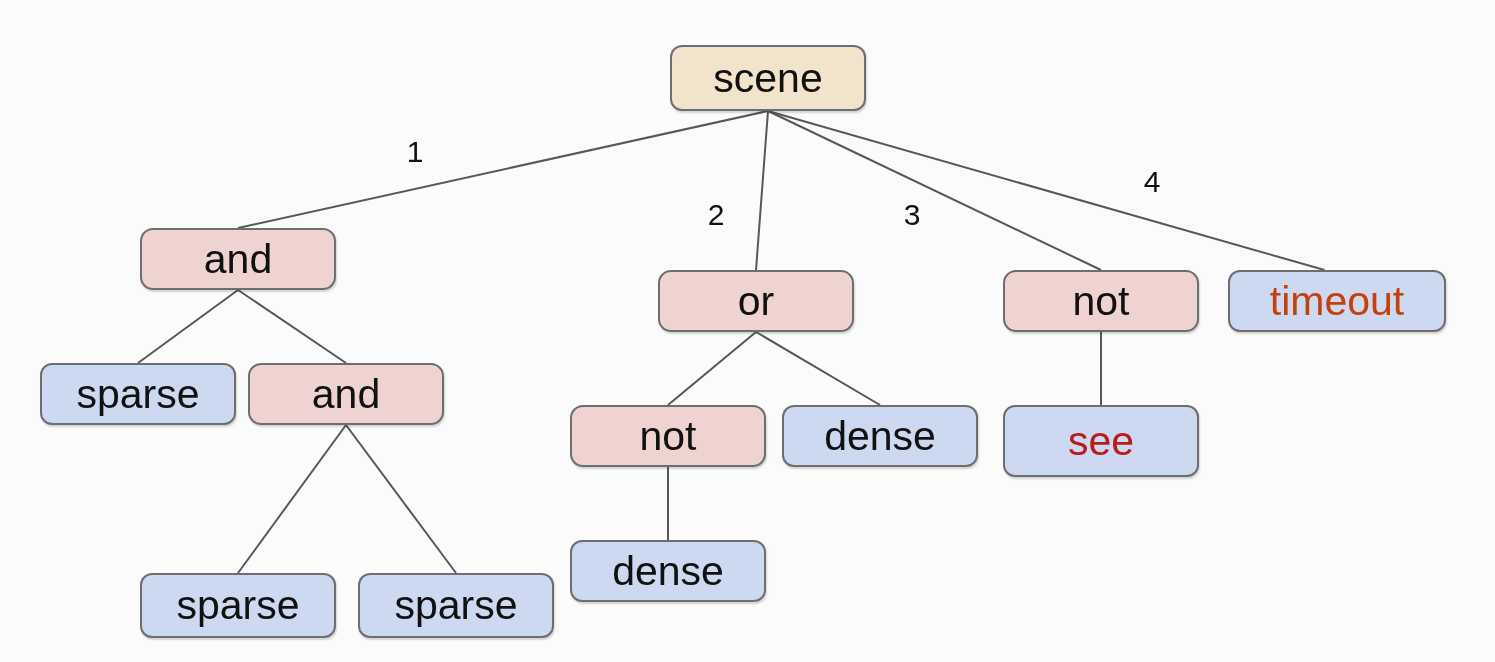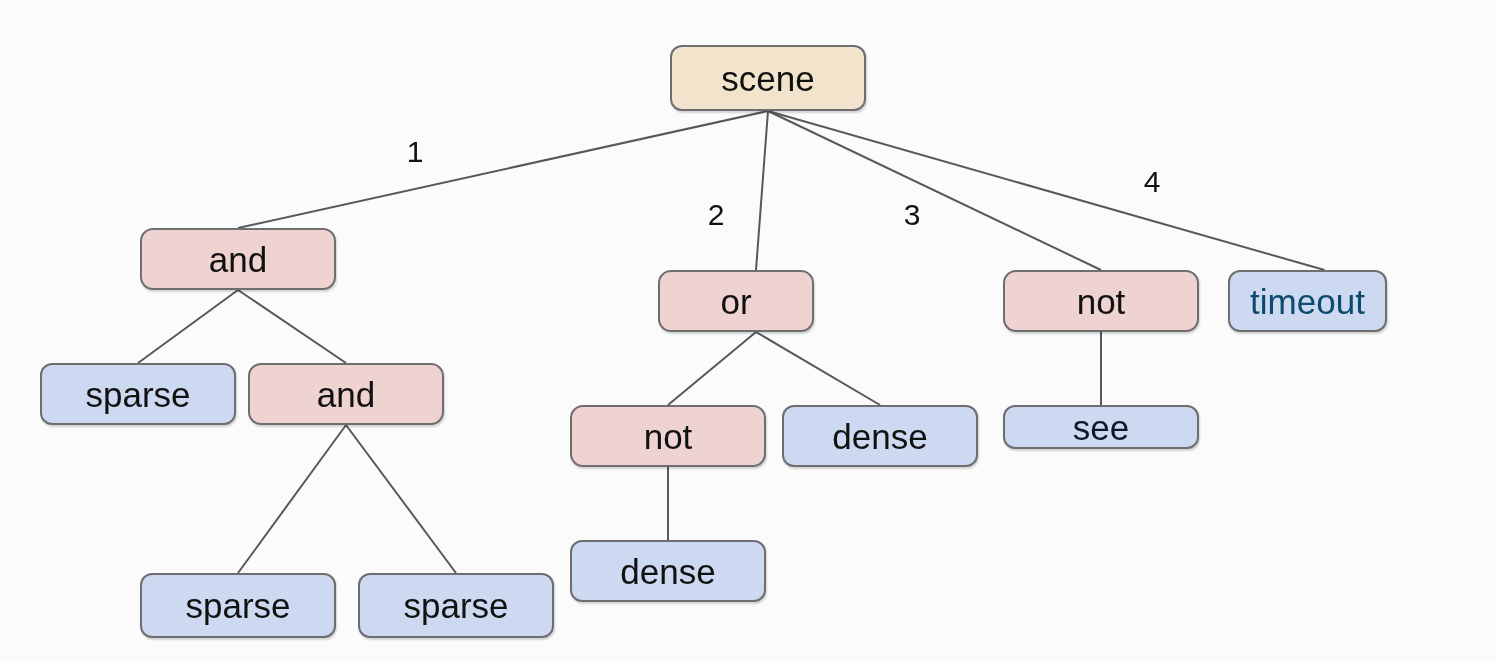--- a/index.html
+++ b/index.html
@@ -44,21 +44,21 @@
   }
   .node-box {
     position: absolute;
     box-sizing: border-box;
     border: 2px solid #6e6e70;
     border-radius: 12px;
     display: flex;
     align-items: center;
     justify-content: center;
     font-family: "Liberation Sans", sans-serif;
-    font-size: 35px;
+    font-size: 41px;
     color: #111111;
     line-height: 1;
     white-space: nowrap;
     box-shadow: 1px 2px 2px rgba(0,0,0,0.16);
   }
   .node-root { background: #f2e3cc; }
   .node-op   { background: #eed3d0; border-radius: 13px; }
   .node-leaf { background: #ccd9f0; }
 </style>
 </head>
@@ -87,42 +87,42 @@
       <span class="edge-label" style="left: 912px; top: 215px; color: rgb(17, 17, 17);">3</span>
       <span class="edge-label" style="left: 1152px; top: 182px; color: rgb(17, 17, 17);">4</span>
     </div>
   <div id="nodes-group">
       <div class="node-box node-root" style="left: 670px; top: 45px; width: 196px; height: 66px; background: rgb(242, 227, 204); border-color: rgb(110, 110, 112); color: rgb(17, 17, 17);">
         <span>scene</span>
       </div>
       <div class="node-box node-op" style="left: 140px; top: 228px; width: 196px; height: 62px; background: rgb(238, 211, 208); border-color: rgb(110, 110, 112); color: rgb(17, 17, 17);">
         <span>and</span>
       </div>
-      <div class="node-box node-op" style="left: 658px; top: 270px; width: 156px; height: 62px; background: rgb(238, 211, 208); border-color: rgb(110, 110, 112); color: rgb(17, 17, 17);">
+      <div class="node-box node-op" style="left: 658px; top: 270px; width: 196px; height: 62px; background: rgb(238, 211, 208); border-color: rgb(110, 110, 112); color: rgb(17, 17, 17);">
         <span>or</span>
       </div>
       <div class="node-box node-op" style="left: 1003px; top: 270px; width: 196px; height: 62px; background: rgb(238, 211, 208); border-color: rgb(110, 110, 112); color: rgb(17, 17, 17);">
         <span>not</span>
       </div>
-      <div class="node-box node-leaf" style="left: 1228px; top: 270px; width: 159px; height: 62px; background: rgb(204, 217, 240); border-color: rgb(110, 110, 112); color: #0c4a6e;">
+      <div class="node-box node-leaf" style="left: 1228px; top: 270px; width: 218px; height: 62px; background: rgb(204, 217, 240); border-color: rgb(110, 110, 112); color: #c2410c;">
         <span>timeout</span>
       </div>
       <div class="node-box node-leaf" style="left: 40px; top: 363px; width: 196px; height: 62px; background: rgb(204, 217, 240); border-color: rgb(110, 110, 112); color: rgb(17, 17, 17);">
         <span>sparse</span>
       </div>
       <div class="node-box node-op" style="left: 248px; top: 363px; width: 196px; height: 62px; background: rgb(238, 211, 208); border-color: rgb(110, 110, 112); color: rgb(17, 17, 17);">
         <span>and</span>
       </div>
       <div class="node-box node-op" style="left: 570px; top: 405px; width: 196px; height: 62px; background: rgb(238, 211, 208); border-color: rgb(110, 110, 112); color: rgb(17, 17, 17);">
         <span>not</span>
       </div>
       <div class="node-box node-leaf" style="left: 782px; top: 405px; width: 196px; height: 62px; background: rgb(204, 217, 240); border-color: rgb(110, 110, 112); color: rgb(17, 17, 17);">
         <span>dense</span>
       </div>
-      <div class="node-box node-leaf" style="left: 1003px; top: 405px; width: 196px; height: 44px; background: rgb(204, 217, 240); border-color: rgb(110, 110, 112); color: #0f172a;">
+      <div class="node-box node-leaf" style="left: 1003px; top: 405px; width: 196px; height: 72px; background: rgb(204, 217, 240); border-color: rgb(110, 110, 112); color: #b91c1c;">
         <span>see</span>
       </div>
       <div class="node-box node-leaf" style="left: 570px; top: 540px; width: 196px; height: 62px; background: rgb(204, 217, 240); border-color: rgb(110, 110, 112); color: rgb(17, 17, 17);">
         <span>dense</span>
       </div>
       <div class="node-box node-leaf" style="left: 140px; top: 573px; width: 196px; height: 65px; background: rgb(204, 217, 240); border-color: rgb(110, 110, 112); color: rgb(17, 17, 17);">
         <span>sparse</span>
       </div>
       <div class="node-box node-leaf" style="left: 358px; top: 573px; width: 196px; height: 65px; background: rgb(204, 217, 240); border-color: rgb(110, 110, 112); color: rgb(17, 17, 17);">
         <span>sparse</span>

